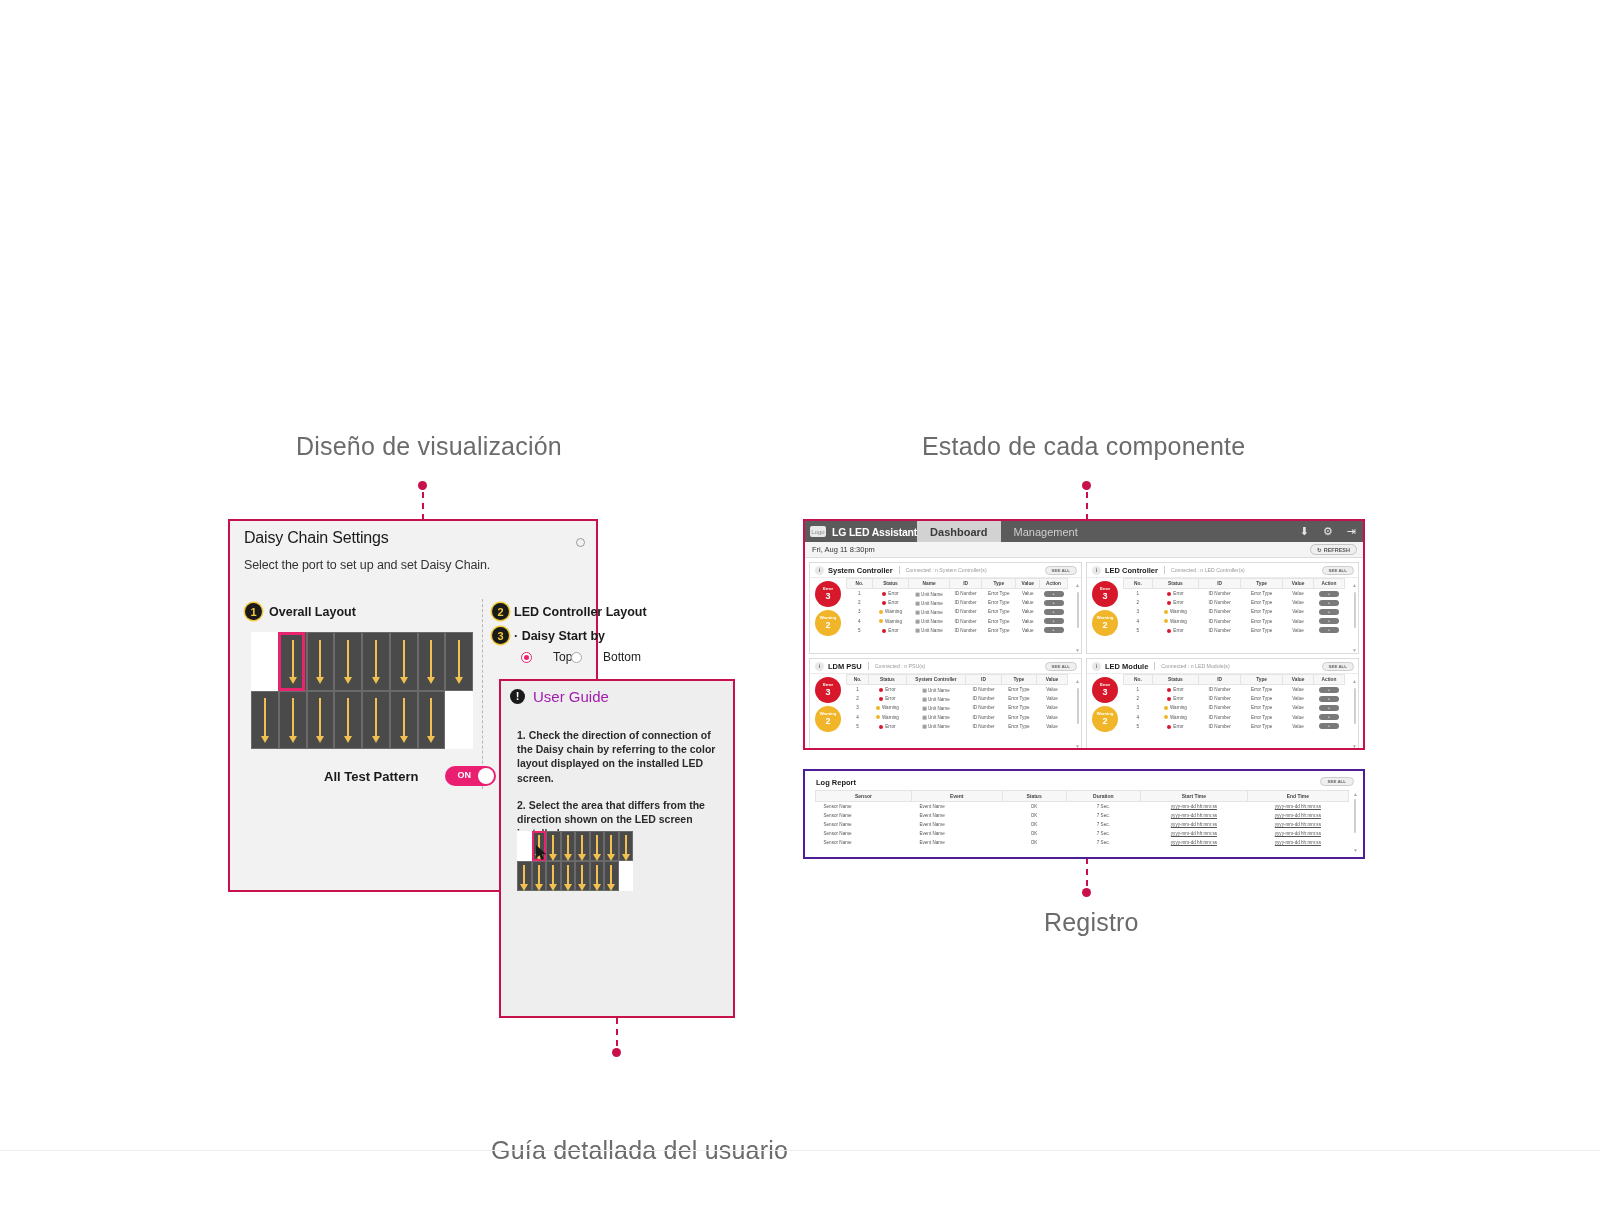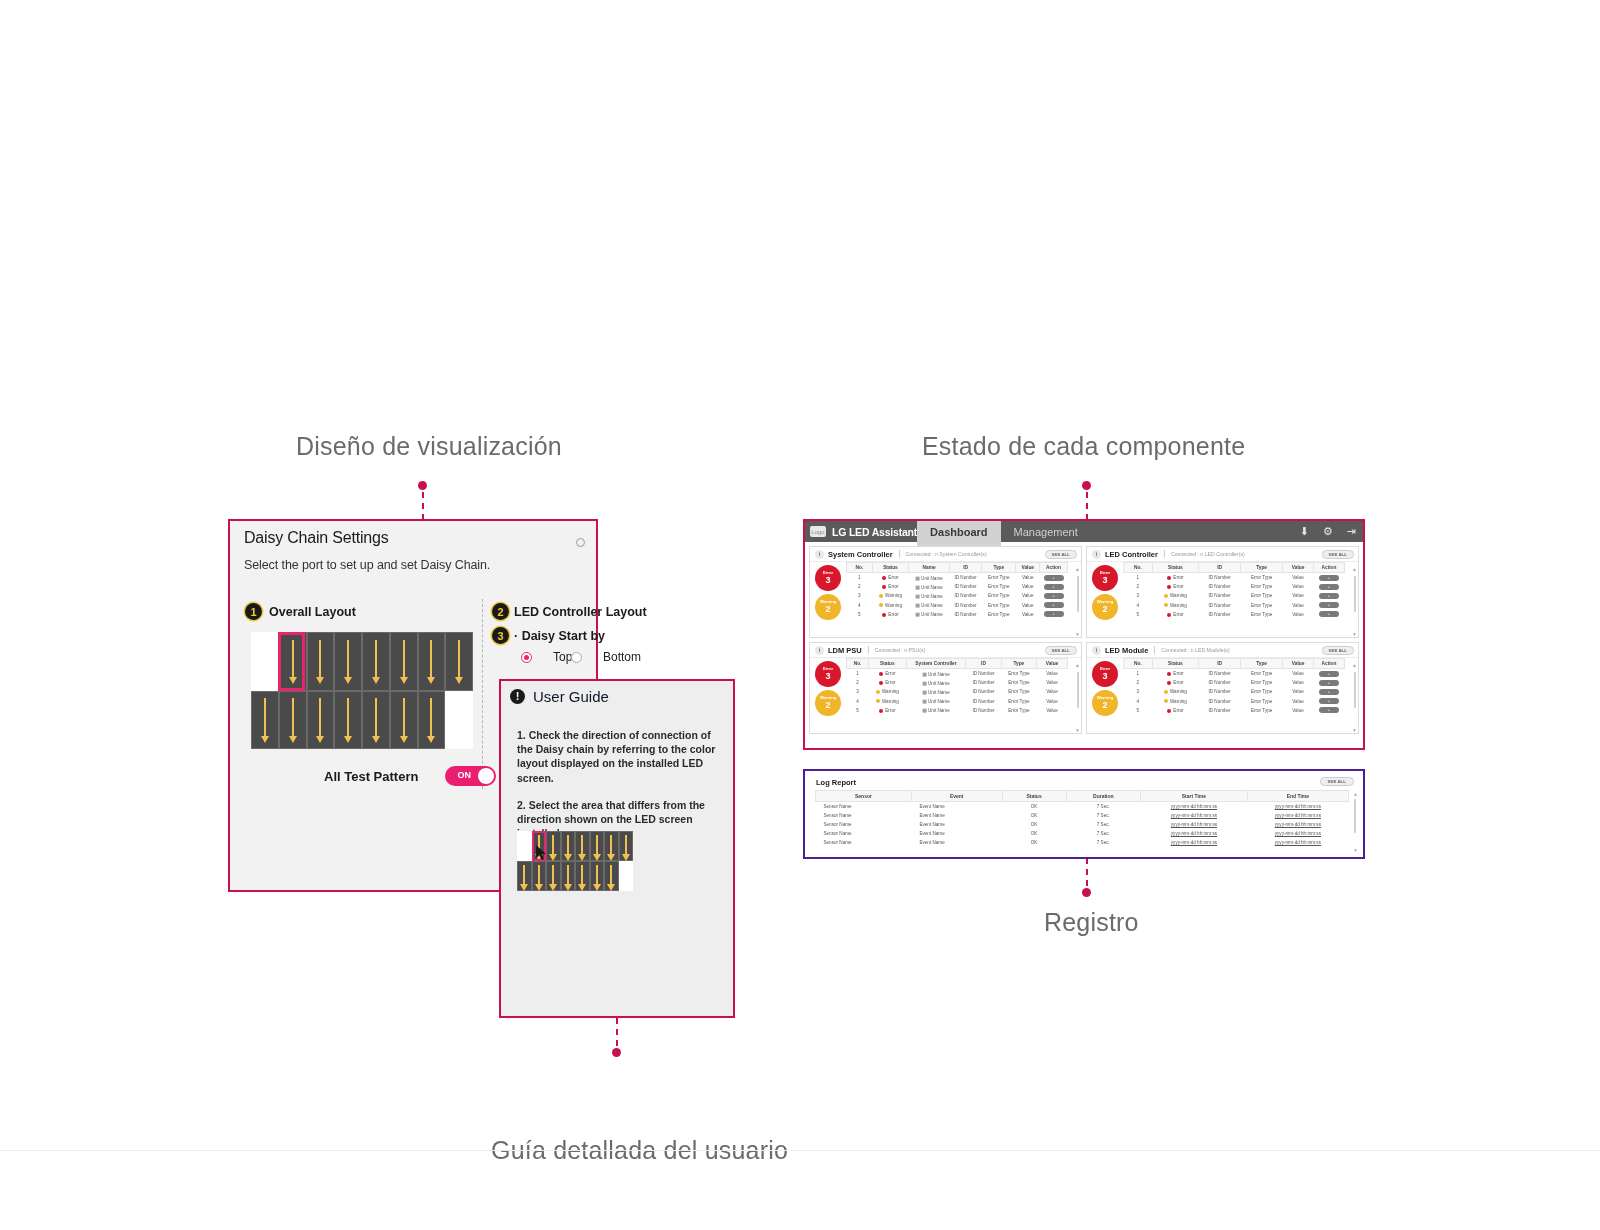--- a/index.html
+++ b/index.html
@@ -171,21 +171,21 @@
   #guide-header {
     position: absolute; left: 9px; top: 7px;
     display: flex; align-items: center; gap: 8px;
   }
   #guide-excl {
     width: 15px; height: 15px; border-radius: 50%;
     background: #1a1a1a; color: #fff;
     font-size: 11px; font-weight: bold;
     display: flex; align-items: center; justify-content: center; line-height: 1;
   }
-  #guide-title { font-size: 15px; color: #0f172a; font-weight: 500; }
+  #guide-title { font-size: 15px; color: #a21caf; font-weight: 500; }
   .guide-step {
     position: absolute; left: 16px; width: 204px;
     font-size: 10.5px; line-height: 1.35; color: #2a2a2a;
     font-weight: bold;
   }
   #gstep1 { top: 47px; }
   #gstep2 { top: 117px; }
   #gstep3 { top: 236px; }
   #guide-grid {
     position: absolute; left: 16px; top: 150px;
@@ -524,20 +524,27 @@
     <span id="dash-appname">LG LED Assistant</span>
     <span class="dash-tab active">Dashboard</span>
     <span class="dash-tab">Management</span>
     <span id="dash-icons">
       <span class="dash-icon">⬇</span>
       <span class="dash-icon">⚙</span>
       <span class="dash-icon">⇥</span>
     </span>
   </div>
 
+  <div id="dash-subbar">
+    <span id="dash-date">Fri, Aug 11 8:30pm</span>
+    <span id="dash-refresh">
+      <span>↻</span>
+      <span>REFRESH</span>
+    </span>
+  </div>
 
   <div id="dash-body">
 
     <div class="card">
       <div class="card-head">
         <span class="card-i">i</span>
         <span class="card-title">System Controller</span>
         <span class="card-sep"></span>
         <span class="card-conn">Connected : n System Controller(s)</span>
         <span class="see-all">SEE ALL</span>

